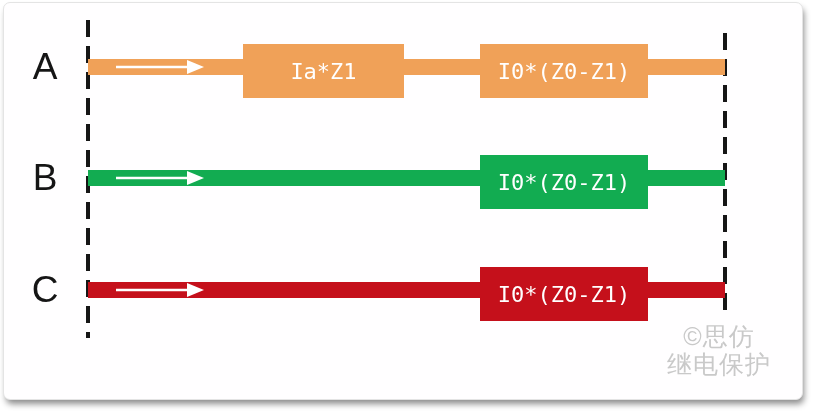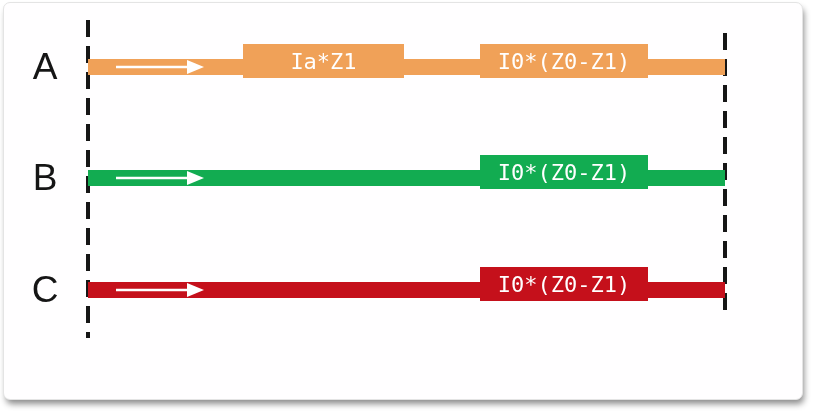--- a/index.html
+++ b/index.html
@@ -57,21 +57,21 @@
     position: absolute;
     left: 88px;
     top: 15px;
     width: 637px;
     height: 16px;
     background: var(--c);
   }
   .imp-box {
     position: absolute;
     top: 0;
-    height: 34px;
+    height: 54px;
     background: var(--c);
     color: #ffffff;
     font-family: "DejaVu Sans Mono", "Liberation Mono", monospace;
     font-size: 22px;
     display: flex;
     align-items: center;
     justify-content: center;
     white-space: nowrap;
   }
   .imp-box.b1 { left: 243px; width: 161px; }
@@ -132,13 +132,15 @@
   <div class="conductor"></div>
   <div class="imp-box b2">I0*(Z0-Z1)</div>
   <svg class="flow-arrow" viewBox="0 0 92 18">
     <line x1="2" y1="9" x2="73" y2="9" stroke="#ffffff" stroke-width="2.6"></line>
     <polygon points="73,2 90,9 73,16" fill="#ffffff"></polygon>
   </svg>
   <div class="phase-label">C</div>
 </div>
 
 <div class="watermark">
+  <div>©思仿</div>
+  <div>继电保护</div>
 </div>
 
 </body></html>

